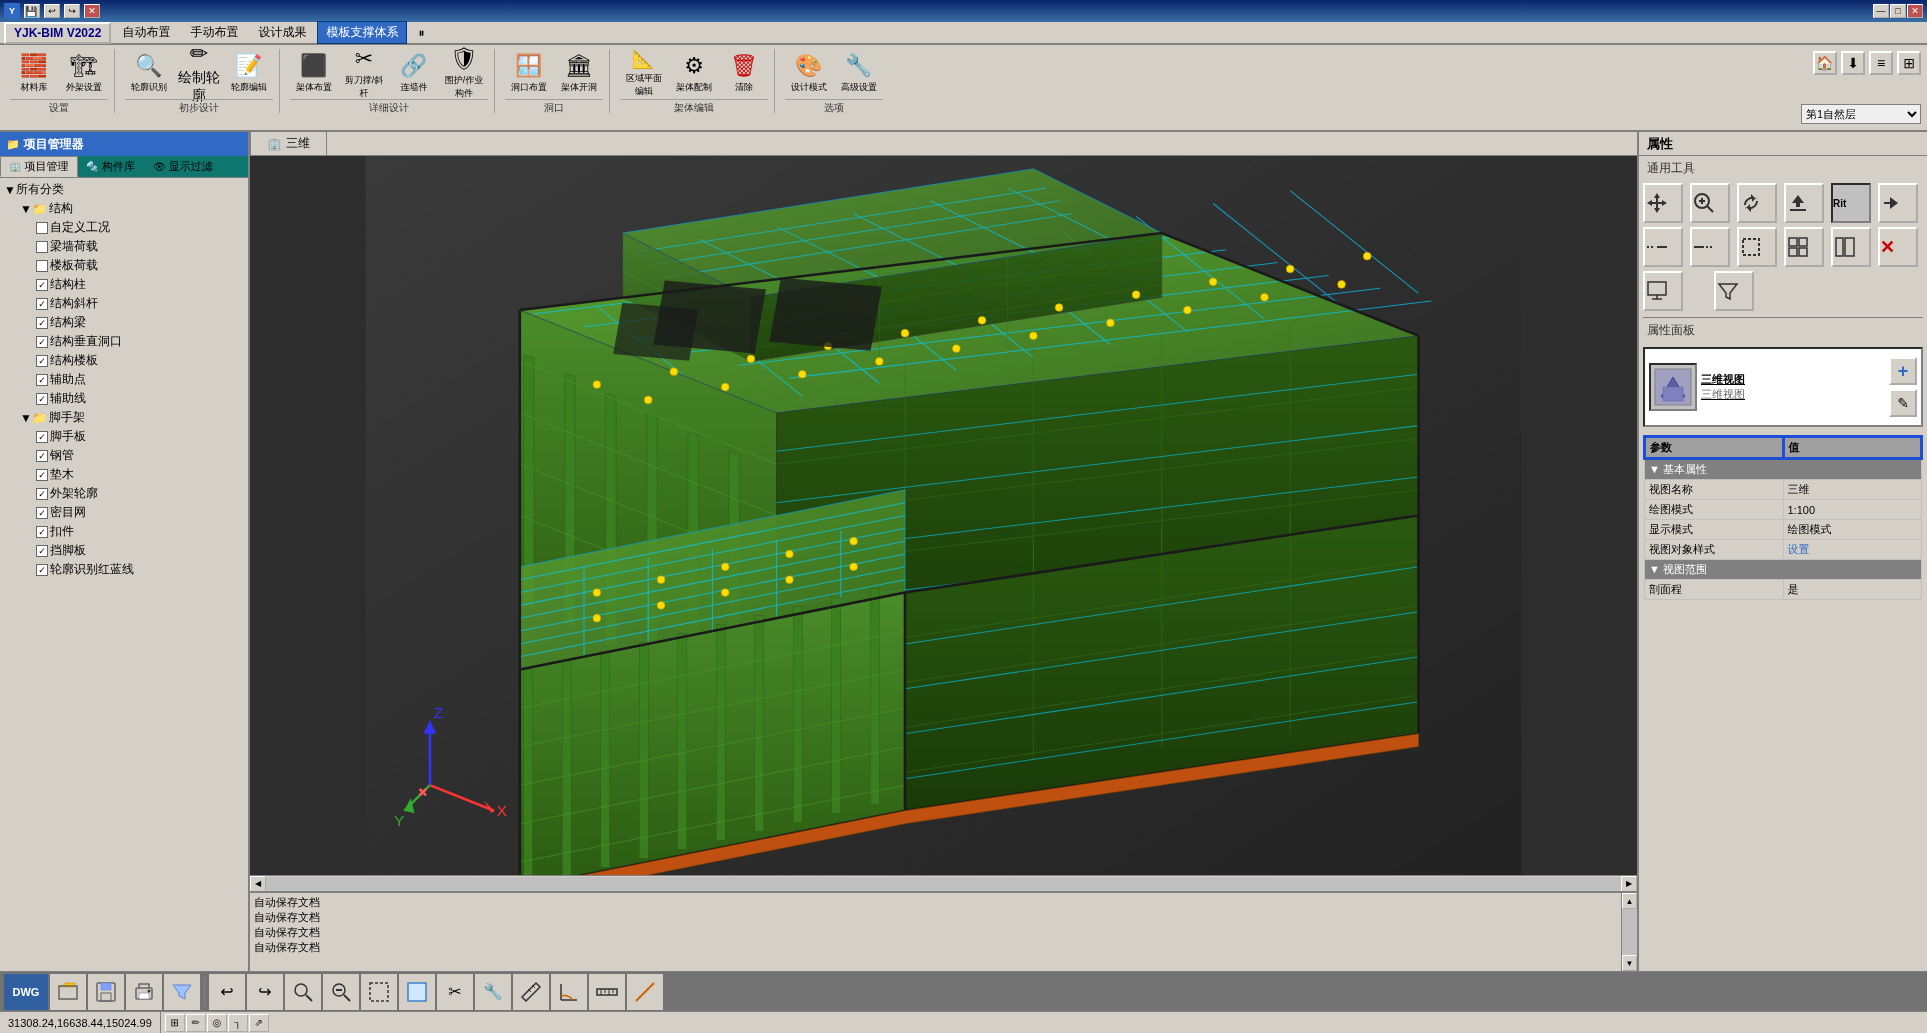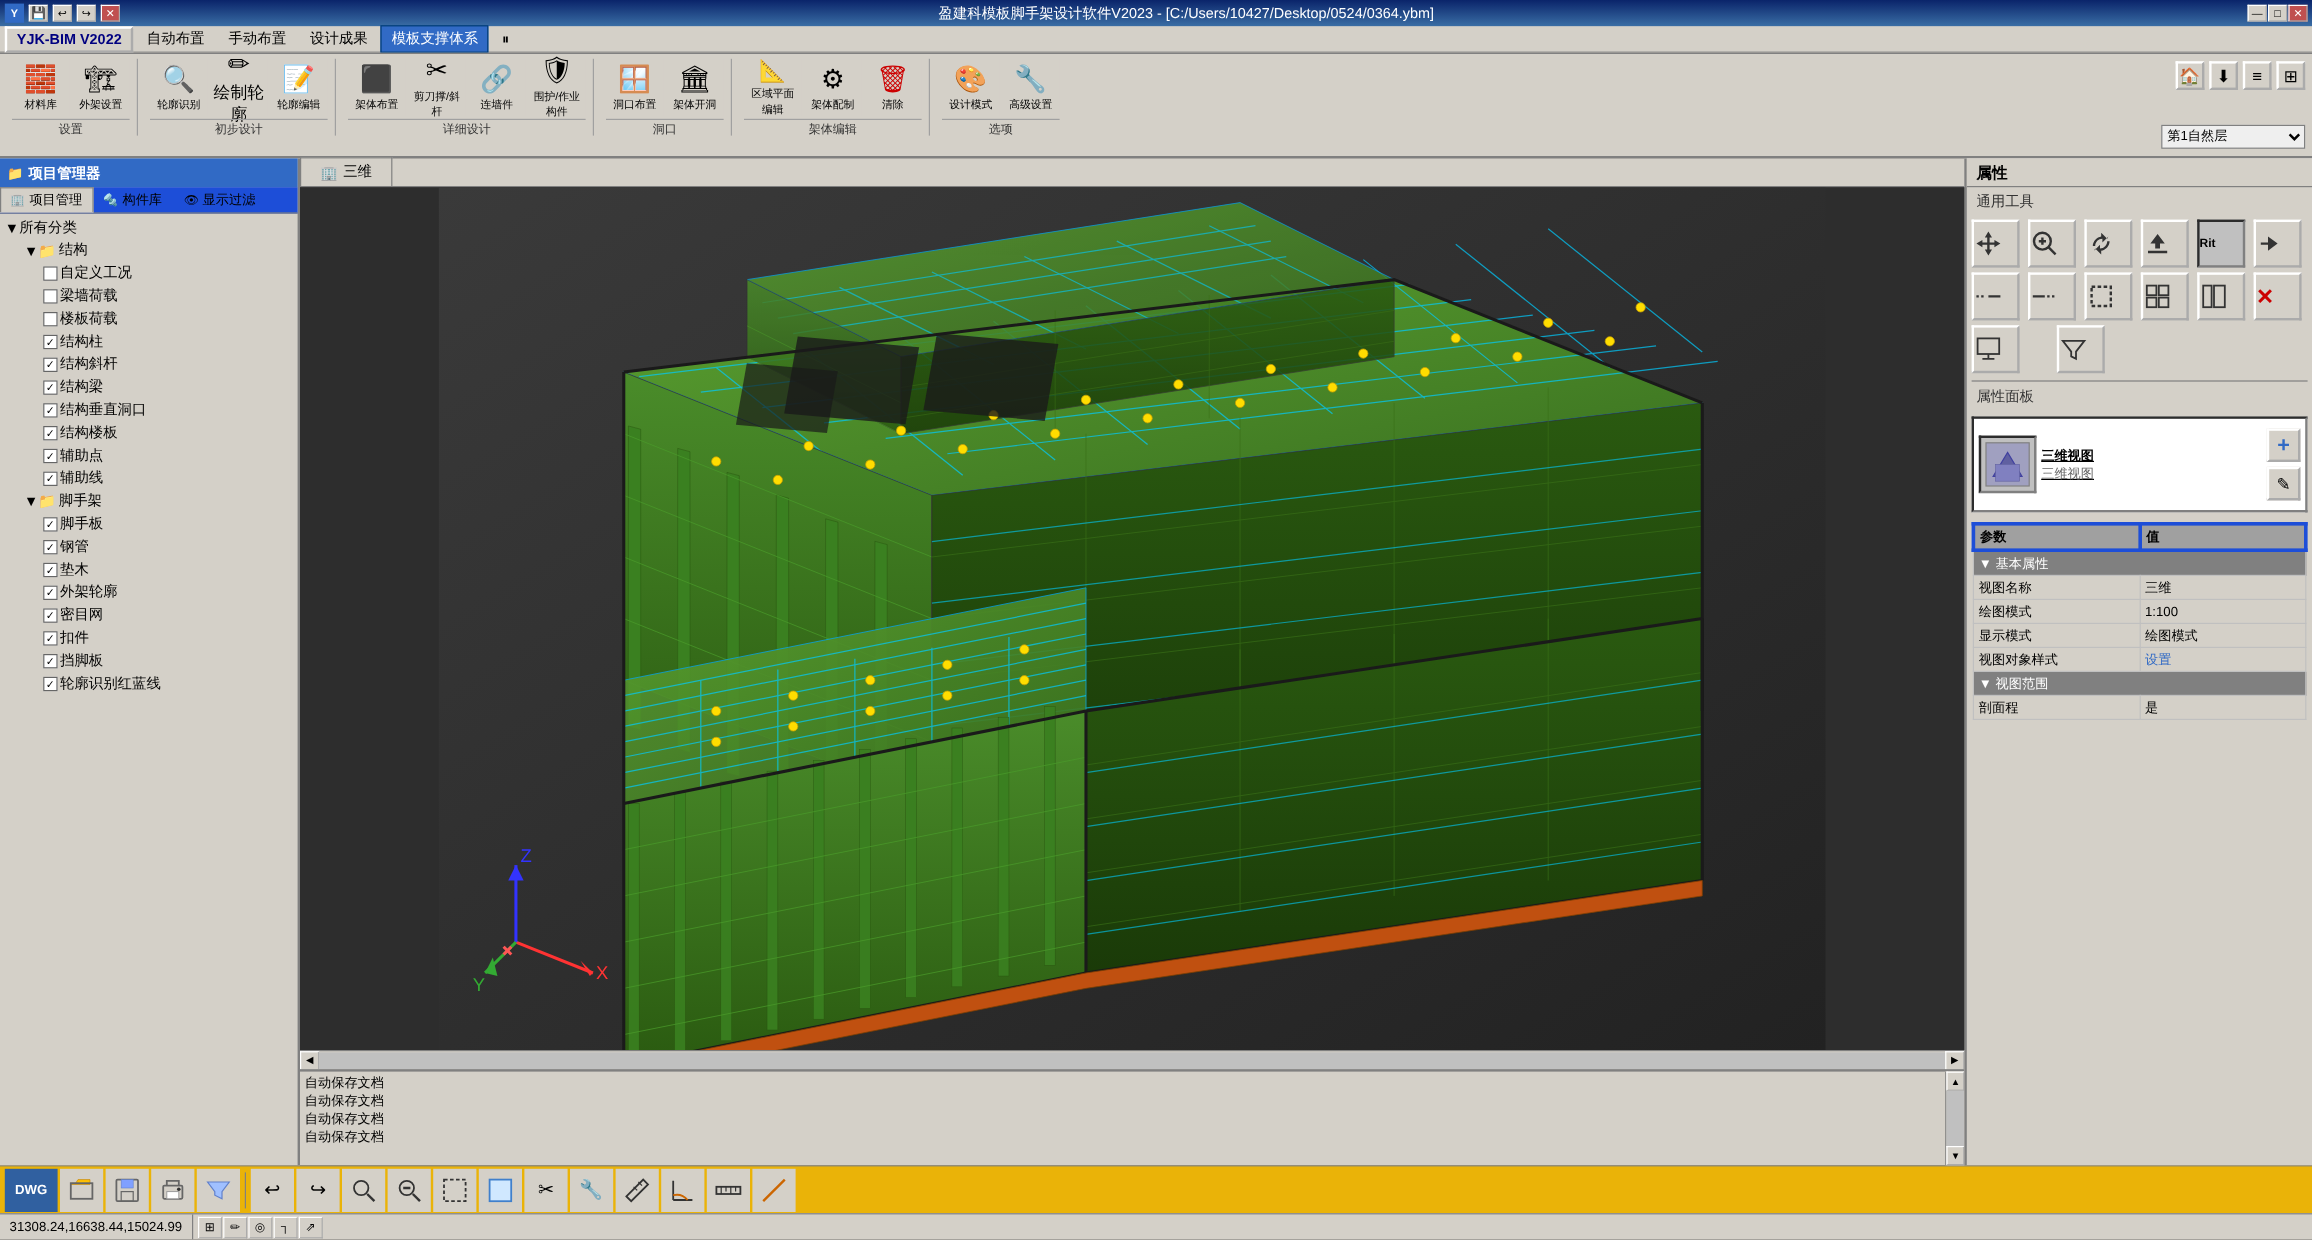--- a/index.html
+++ b/index.html
@@ -24,21 +24,21 @@
     .ribbon-group-label { font-size: 10px; color: #333; margin-top: 2px; border-top: 1px solid #a0a0a0; width: 100%; text-align: center; padding-top: 1px; }
     .ribbon-btn { display: flex; flex-direction: column; align-items: center; justify-content: center; width: 48px; height: 48px; background: #d4d0c8; border: 1px solid transparent; cursor: pointer; font-size: 9px; text-align: center; padding: 2px; gap: 2px; }
     .ribbon-btn .icon { width: 32px; height: 32px; display: flex; align-items: center; justify-content: center; }
 
     
     #main-layout { display: flex; width: 100%; height: calc(1033px - 22px - 22px - 90px - 22px); }
 
     
     #left-panel { width: 250px; background: #d4d0c8; border-right: 2px solid #808080; display: flex; flex-direction: column; }
     #left-panel-header { height: 24px; background: #316ac5; color: white; display: flex; align-items: center; padding: 0 6px; font-size: 12px; font-weight: bold; }
-    #left-panel-tabs { height: 22px; display: flex; background: #1d4ed8; border-bottom: 1px solid #808080; }
+    #left-panel-tabs { height: 22px; display: flex; background: #0f766e; border-bottom: 1px solid #808080; }
     .lpanel-tab { padding: 2px 8px; font-size: 11px; cursor: pointer; border: 1px solid transparent; border-bottom: none; }
     .lpanel-tab.active { background: #d4d0c8; border: 1px solid #808080; border-bottom: 1px solid #d4d0c8; }
     #left-panel-content { flex: 1; overflow-y: auto; padding: 2px; }
     .tree-item { display: flex; align-items: center; padding: 1px 2px; cursor: pointer; white-space: nowrap; }
     .tree-item .indent { display: inline-block; width: 16px; }
     .tree-item .checkbox { width: 12px; height: 12px; border: 1px solid #666; background: white; display: inline-flex; align-items: center; justify-content: center; margin-right: 2px; font-size: 9px; flex-shrink: 0; }
     .tree-item .checkbox.checked { background: white; }
     .tree-item .expand { width: 12px; text-align: center; flex-shrink: 0; }
 
     
@@ -54,21 +54,21 @@
     #log-scroll-down { height: 16px; background: #d4d0c8; border: 1px outset #fff; display: flex; align-items: center; justify-content: center; cursor: pointer; font-size: 8px; }
     #log-scroll-track { flex: 1; background: #c0c0c0; }
 
     
     #bottom-nav { height: 22px; background: #d4d0c8; border-top: 1px solid #808080; display: flex; align-items: center; }
     #bottom-nav .coord { padding: 0 8px; font-size: 11px; border-right: 1px solid #808080; height: 100%; display: flex; align-items: center; }
     #bottom-nav .nav-tools { display: flex; align-items: center; gap: 1px; padding: 0 4px; }
     #bottom-nav .nav-btn { width: 20px; height: 18px; background: #d4d0c8; border: 1px outset #fff; display: flex; align-items: center; justify-content: center; cursor: pointer; font-size: 10px; }
 
     
-    #bottom-tools { height: 40px; background: #eab308; border-top: 1px solid #808080; display: flex; align-items: center; padding: 0 4px; gap: 2px; }
+    #bottom-tools { height: 40px; background: #737373; border-top: 1px solid #808080; display: flex; align-items: center; padding: 0 4px; gap: 2px; }
     .btool-btn { width: 36px; height: 36px; background: #d4d0c8; border: 1px solid transparent; display: flex; align-items: center; justify-content: center; cursor: pointer; font-size: 10px; }
     .btool-separator { width: 1px; height: 30px; background: #808080; margin: 0 2px; }
 
     
     #right-panel { width: 290px; background: #d4d0c8; border-left: 2px solid #808080; display: flex; flex-direction: column; }
     #right-panel-header { height: 24px; background: #d4d0c8; border-bottom: 1px solid #808080; display: flex; align-items: center; padding: 0 8px; font-size: 13px; font-weight: bold; }
     #general-tools-label { padding: 4px 8px; font-size: 12px; color: #333; }
     #tools-grid { display: grid; grid-template-columns: repeat(6, 1fr); gap: 2px; padding: 4px; }
     .tool-btn { width: 40px; height: 40px; background: #d4d0c8; border: 2px outset #fff; display: flex; align-items: center; justify-content: flex-start; cursor: pointer; font-size: 14px; }
     #tools-row2 { display: grid; grid-template-columns: repeat(6, 1fr); gap: 2px; padding: 4px; }
@@ -98,21 +98,20 @@
 <body>
 
 <div id="title-bar">
   <div style="display:flex;align-items:center;gap:4px;width:100px;">
     <div style="width:16px;height:16px;background:#316ac5;display:flex;align-items:center;justify-content:center;color:white;font-size:9px;font-weight:bold;">Y</div>
     <div style="width:16px;height:14px;background:#d4d0c8;border:1px outset #fff;display:flex;align-items:center;justify-content:center;font-size:10px;cursor:pointer;">💾</div>
     <div style="width:16px;height:14px;background:#d4d0c8;border:1px outset #fff;display:flex;align-items:center;justify-content:center;font-size:9px;cursor:pointer;">↩</div>
     <div style="width:16px;height:14px;background:#d4d0c8;border:1px outset #fff;display:flex;align-items:center;justify-content:center;font-size:9px;cursor:pointer;">↪</div>
     <div style="width:16px;height:14px;background:#c05050;border:1px outset #fff;display:flex;align-items:center;justify-content:center;font-size:9px;cursor:pointer;color:white;">✕</div>
   </div>
-  <div class="title-text">盈建科模板脚手架设计软件V2023 - [C:/Users/10427/Desktop/0524/0364.ybm]</div>
   <div class="win-controls" style="display:flex;gap:1px;">
     <div style="width:16px;height:14px;background:#d4d0c8;border:1px outset #fff;display:flex;align-items:center;justify-content:center;font-size:9px;cursor:pointer;">—</div>
     <div style="width:16px;height:14px;background:#d4d0c8;border:1px outset #fff;display:flex;align-items:center;justify-content:center;font-size:9px;cursor:pointer;">□</div>
     <div style="width:16px;height:14px;background:#c05050;border:1px outset #fff;display:flex;align-items:center;justify-content:center;font-size:9px;cursor:pointer;color:white;">✕</div>
   </div>
 </div>
 
 <div id="menu-bar">
   <div class="logo">YJK-BIM V2022</div>
   <div class="menu-item">自动布置</div>

